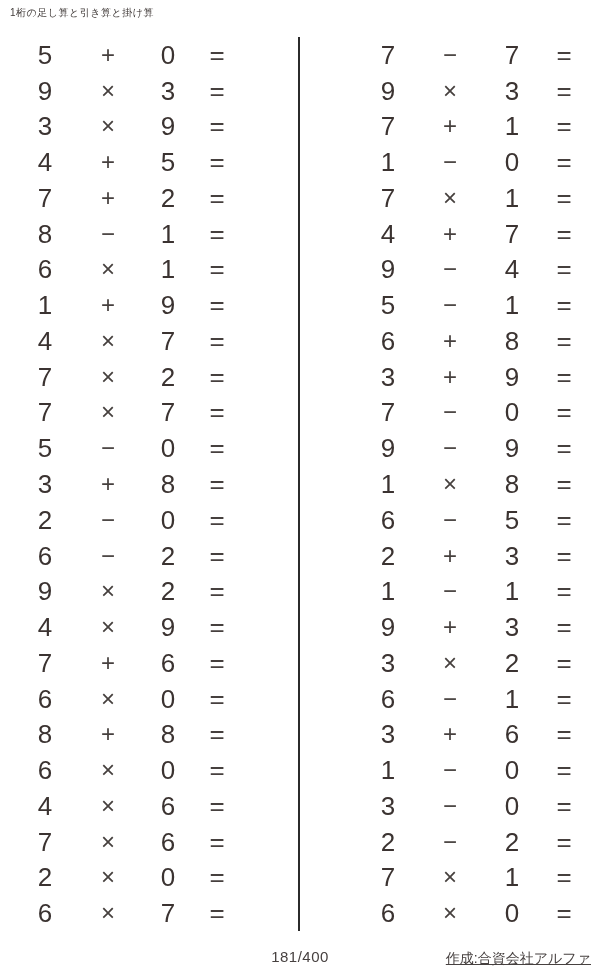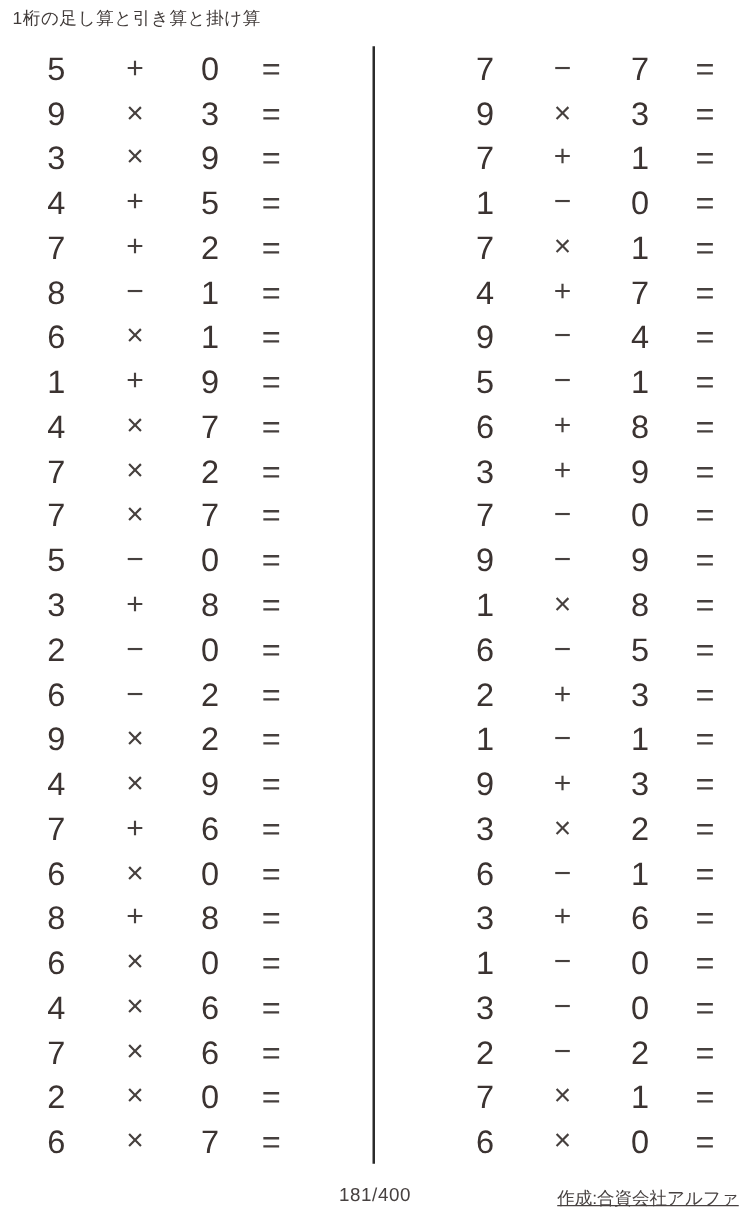--- a/index.html
+++ b/index.html
@@ -13,21 +13,21 @@
     height: 970px;
     background: #ffffff;
     font-family: "Liberation Sans", "DejaVu Sans", sans-serif;
     color: #3b3331;
     overflow: hidden;
   }
   .title {
     position: absolute;
     left: 10px;
     top: 6px;
-    font-size: 14px;
+    font-size: 10px;
     letter-spacing: 0.5px;
     color: #403a38;
     white-space: nowrap;
   }
   .problems-area {
     position: absolute;
     top: 37px;
     left: 0;
     width: 600px;
     height: 894px;

